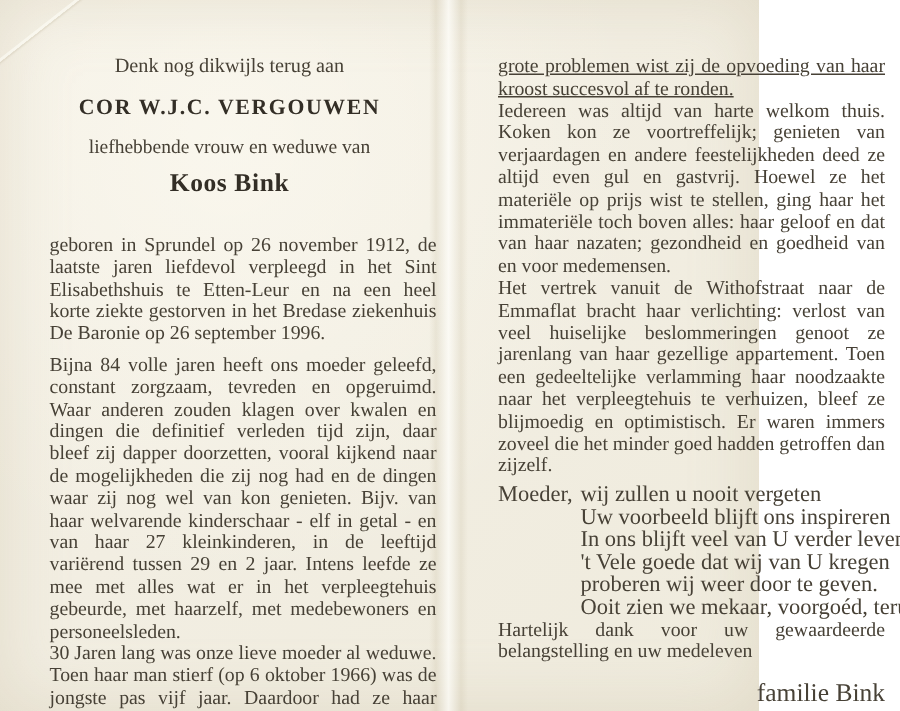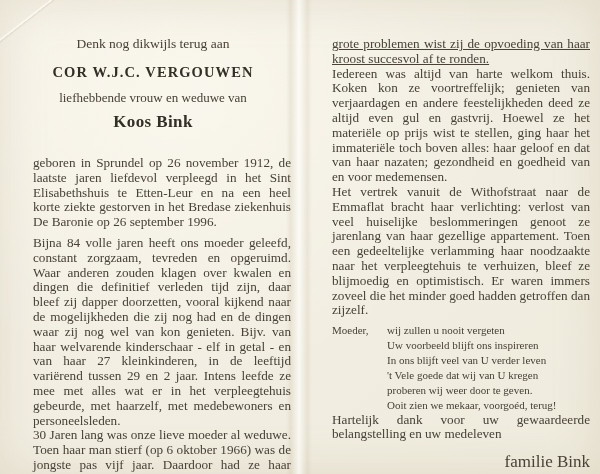--- a/index.html
+++ b/index.html
@@ -3,21 +3,21 @@
 <meta charset="utf-8">
 <style>
   html, body { margin: 0; padding: 0; }
   body {
     width: 600px; height: 474px;
     font-family: "Liberation Serif", serif;
     overflow: hidden;
   }
   .card {
     position: relative;
-    width: 600px; height: 474px;
+    width: 506px; height: 474px;
     background:
       radial-gradient(ellipse at 30% 20%, rgba(255,253,245,0.55), rgba(255,255,255,0) 55%),
       linear-gradient(135deg, #f4f0e5 0%, #f2eee2 45%, #efebdd 100%);
     box-shadow: inset 0 0 46px rgba(185,172,140,0.28);
     color: #474136;
   }
   
   .fold {
     position: absolute; top: 0; left: 286px; width: 26px; height: 474px;
     background: linear-gradient(90deg,
@@ -50,21 +50,21 @@
     text-align: justify;
   }
   .page.left p.body.first  { margin-top: 26px; font-family: Liberation Serif, serif; }
   .page.left p.body.gap-after { margin-bottom: 6px; }
   .page.right p.body.first { margin-top: 37px; text-decoration: underline; }
 
   .poem {
     position: relative;
     margin-top: 5px;
     padding-left: 55px;
-    font-size: 11px; line-height: 14.9px;
+    font-size: 15px; line-height: 14.9px;
   }
   .poem-label { position: absolute; left: 0; top: 0; }
   .poem-line { white-space: nowrap; }
 
   .thanks { margin-top: 10px; }
   .signature {
     margin: 12px 0 0;
     font-size: 17px; line-height: 15px;
     text-align: right;
   }

